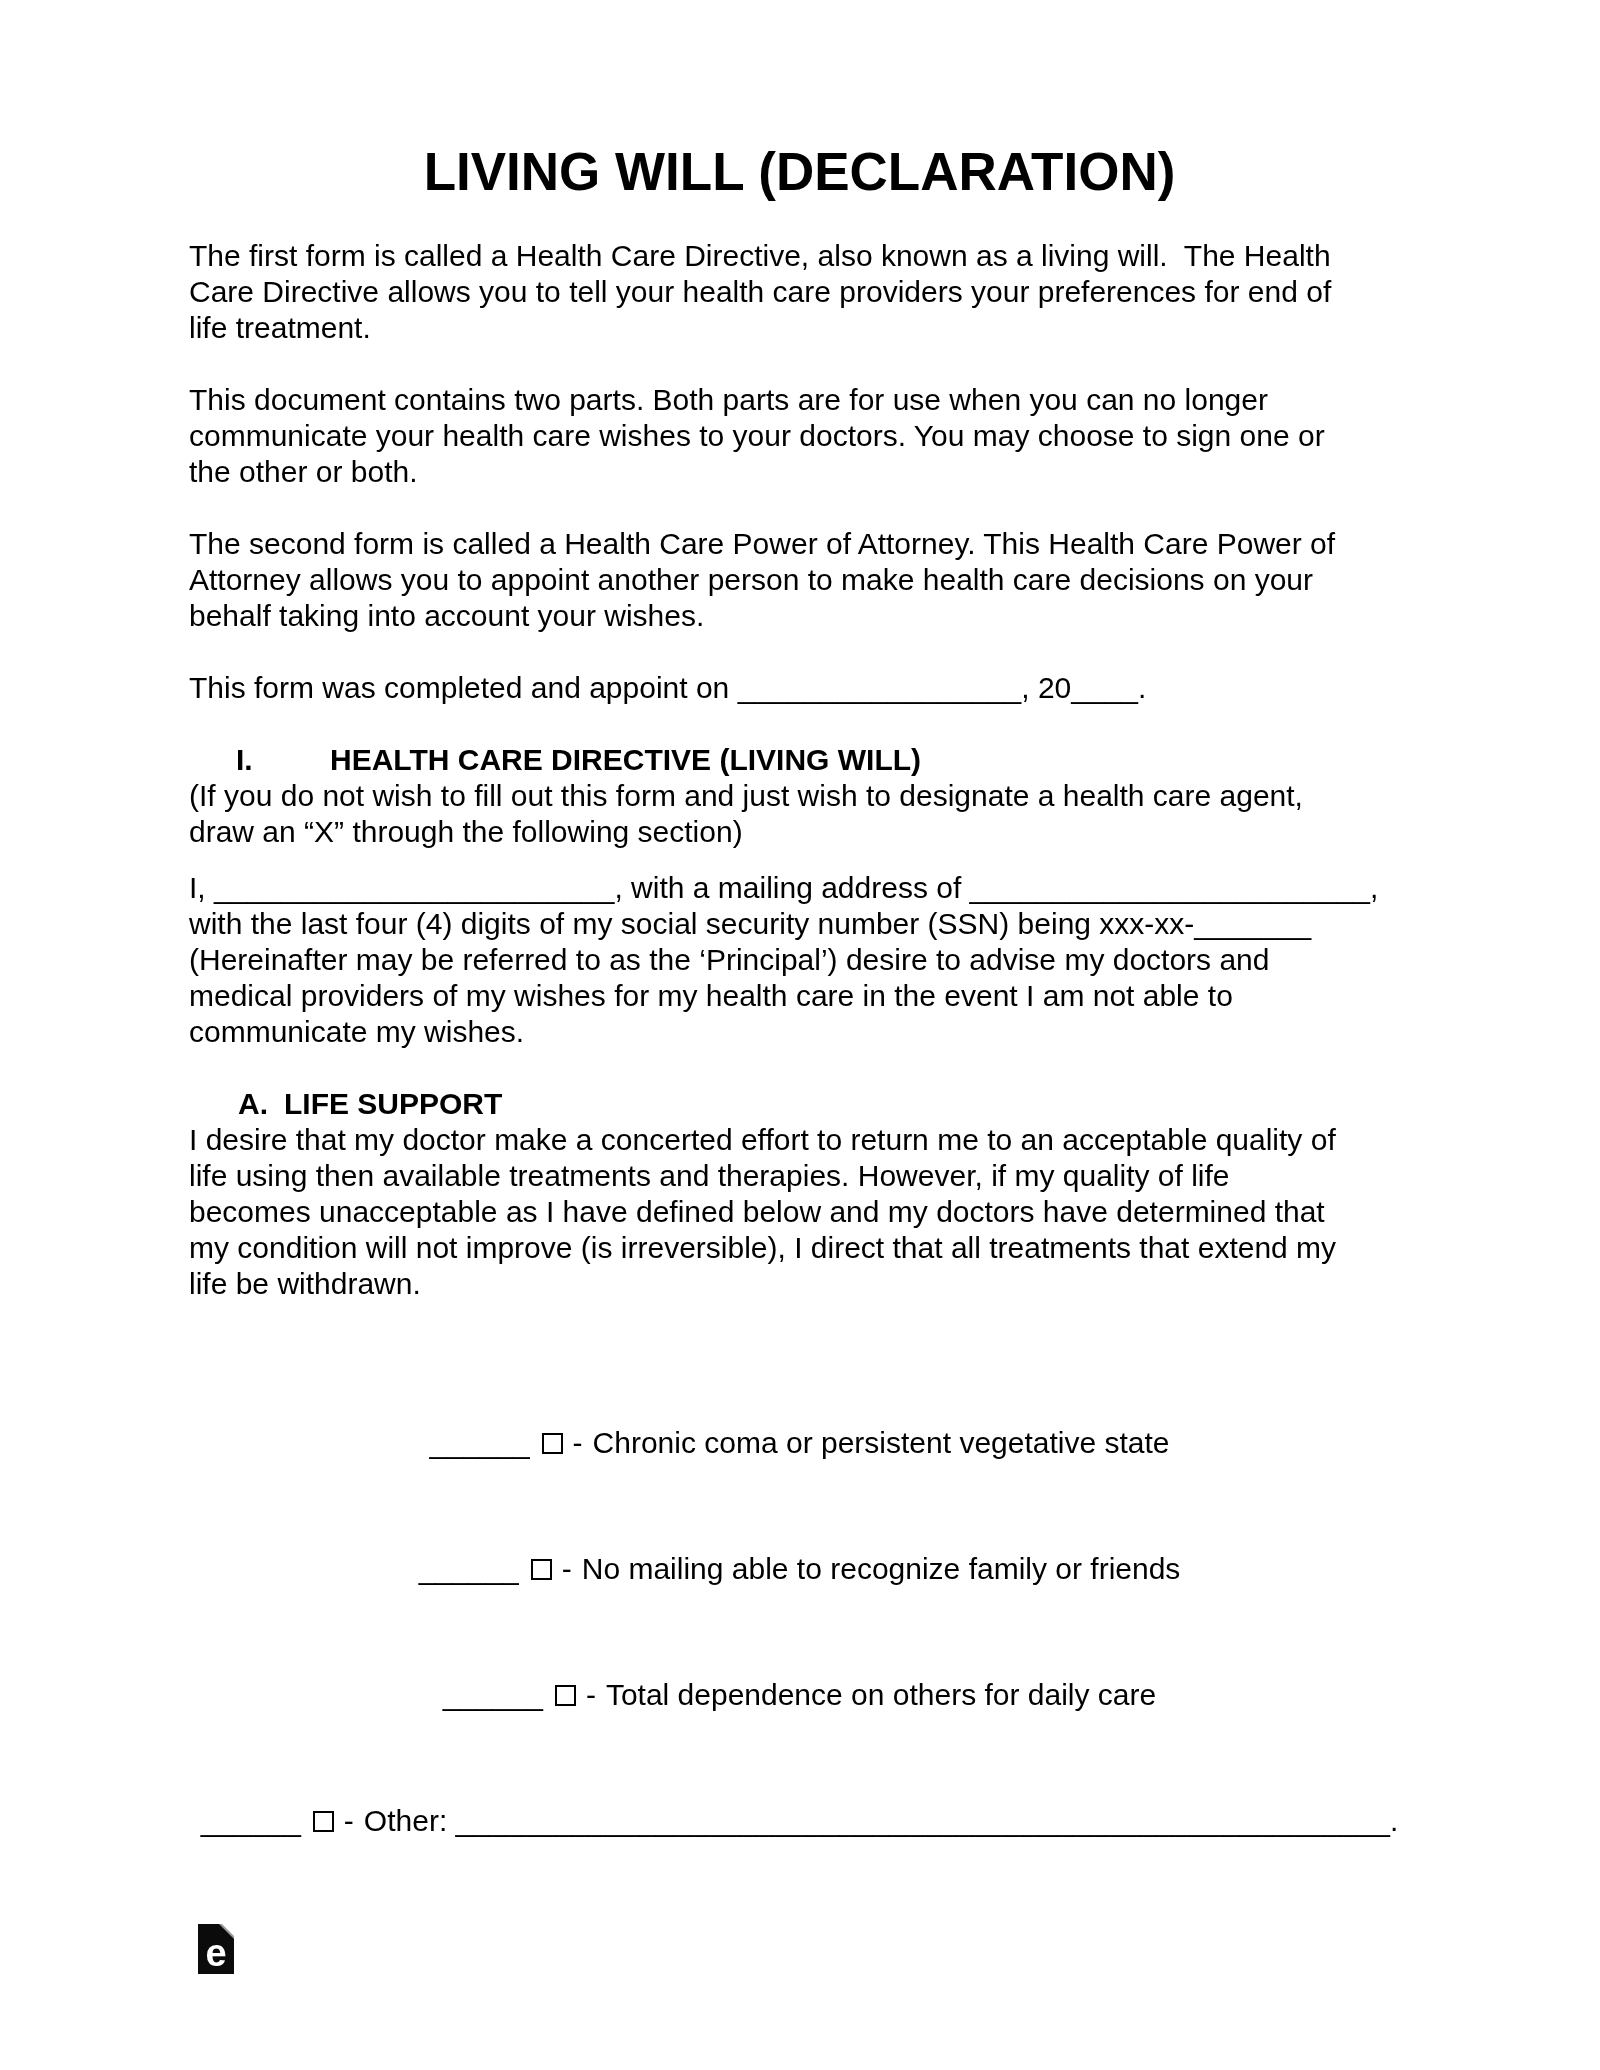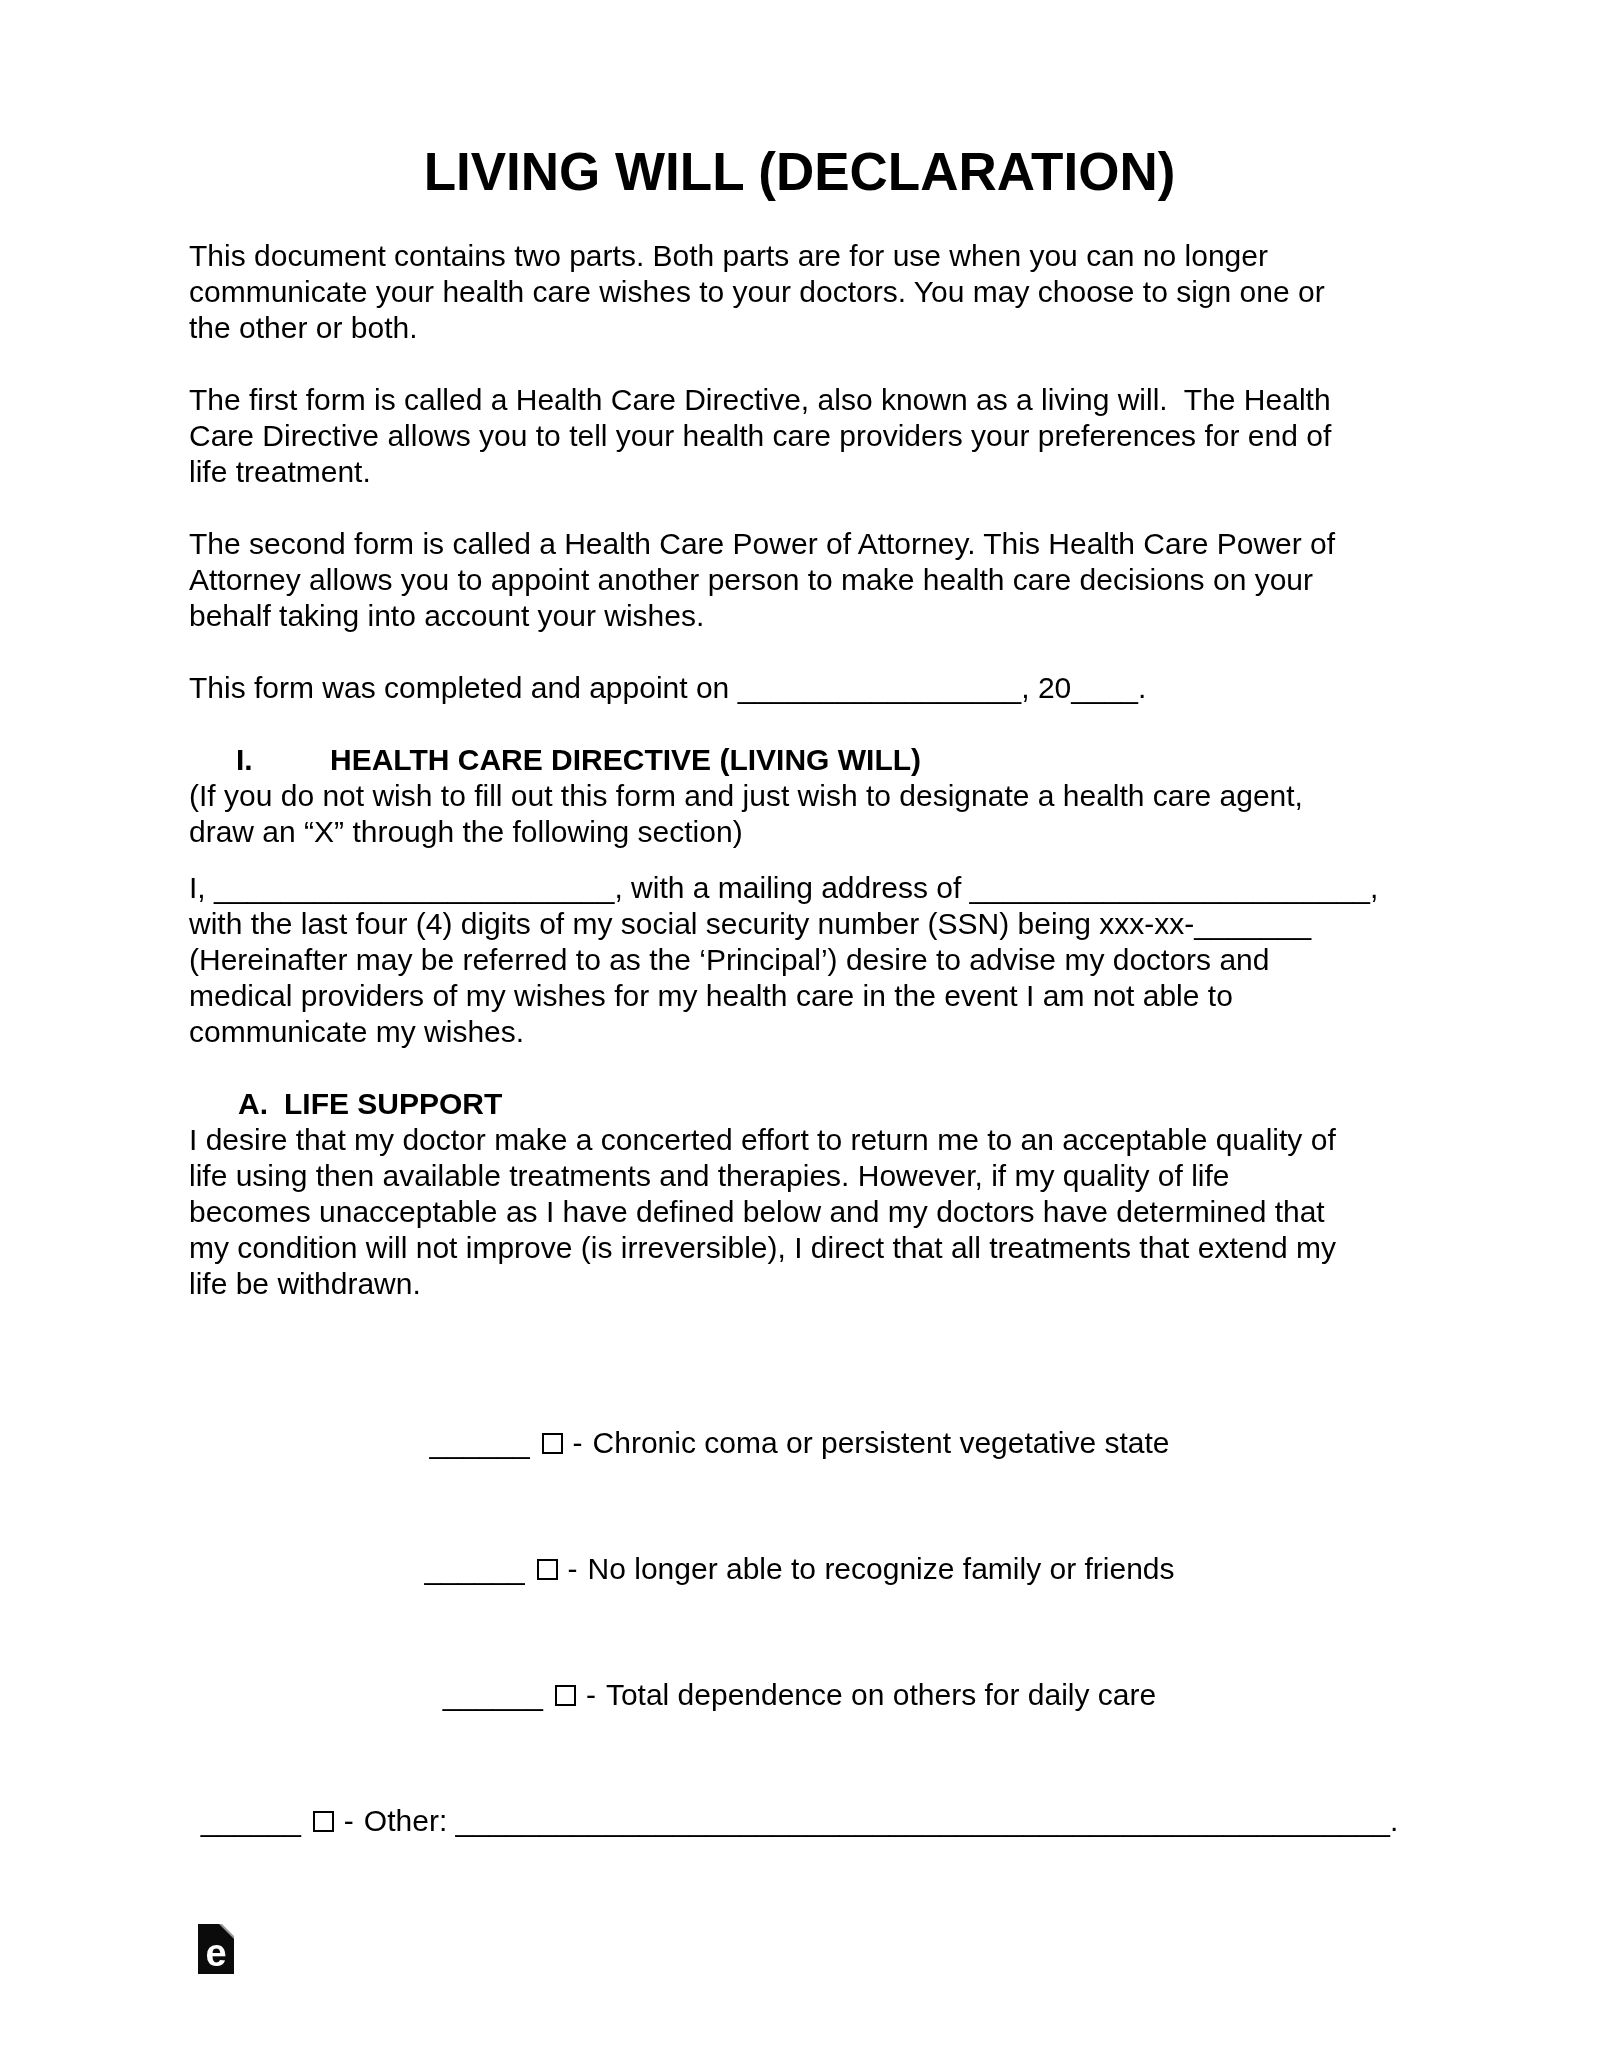--- a/index.html
+++ b/index.html
@@ -72,27 +72,27 @@
     text-align:center;
   }
 </style>
 </head>
 <body>
 
 <div class="page">
 
   <h1 class="doc-title">LIVING WILL (DECLARATION)</h1>
 
+  <p class="para">The first form is called a Health Care Directive, also known as a living will.  The Health
+Care Directive allows you to tell your health care providers your preferences for end of
+life treatment.</p>
+
   <p class="para">This document contains two parts. Both parts are for use when you can no longer
 communicate your health care wishes to your doctors. You may choose to sign one or
 the other or both.</p>
-
-  <p class="para">The first form is called a Health Care Directive, also known as a living will.  The Health
-Care Directive allows you to tell your health care providers your preferences for end of
-life treatment.</p>
 
   <p class="para">The second form is called a Health Care Power of Attorney. This Health Care Power of
 Attorney allows you to appoint another person to make health care decisions on your
 behalf taking into account your wishes.</p>
 
   <p class="para">This form was completed and appoint on _________________, 20____.</p>
 
   <div class="h1row">
     <span class="h1num">I.</span><span>HEALTH CARE DIRECTIVE (LIVING WILL)</span>
   </div>
@@ -110,21 +110,21 @@
   </div>
   <p class="para">I desire that my doctor make a concerted effort to return me to an acceptable quality of
 life using then available treatments and therapies. However, if my quality of life
 becomes unacceptable as I have defined below and my doctors have determined that
 my condition will not improve (is irreversible), I direct that all treatments that extend my
 life be withdrawn.</p>
 
 
   <div class="checklist">
     <div class="cl-row"><span>______</span><span class="cb"></span><span class="dash">-</span><span>Chronic coma or persistent vegetative state</span></div>
-    <div class="cl-row"><span>______</span><span class="cb"></span><span class="dash">-</span><span>No longer able to recognize family or friends</span></div>
+    <div class="cl-row"><span>______</span><span class="cb"></span><span class="dash">-</span><span>No mailing able to recognize family or friends</span></div>
     <div class="cl-row"><span>______</span><span class="cb"></span><span class="dash">-</span><span>Total dependence on others for daily care</span></div>
     <div class="cl-row"><span>______</span><span class="cb"></span><span class="dash">-</span><span>Other:</span><span> ________________________________________________________.</span></div>
   </div>
 
 </div>
 
 <div class="logo">
   <span class="logo-letter">e</span>
 </div>
 

